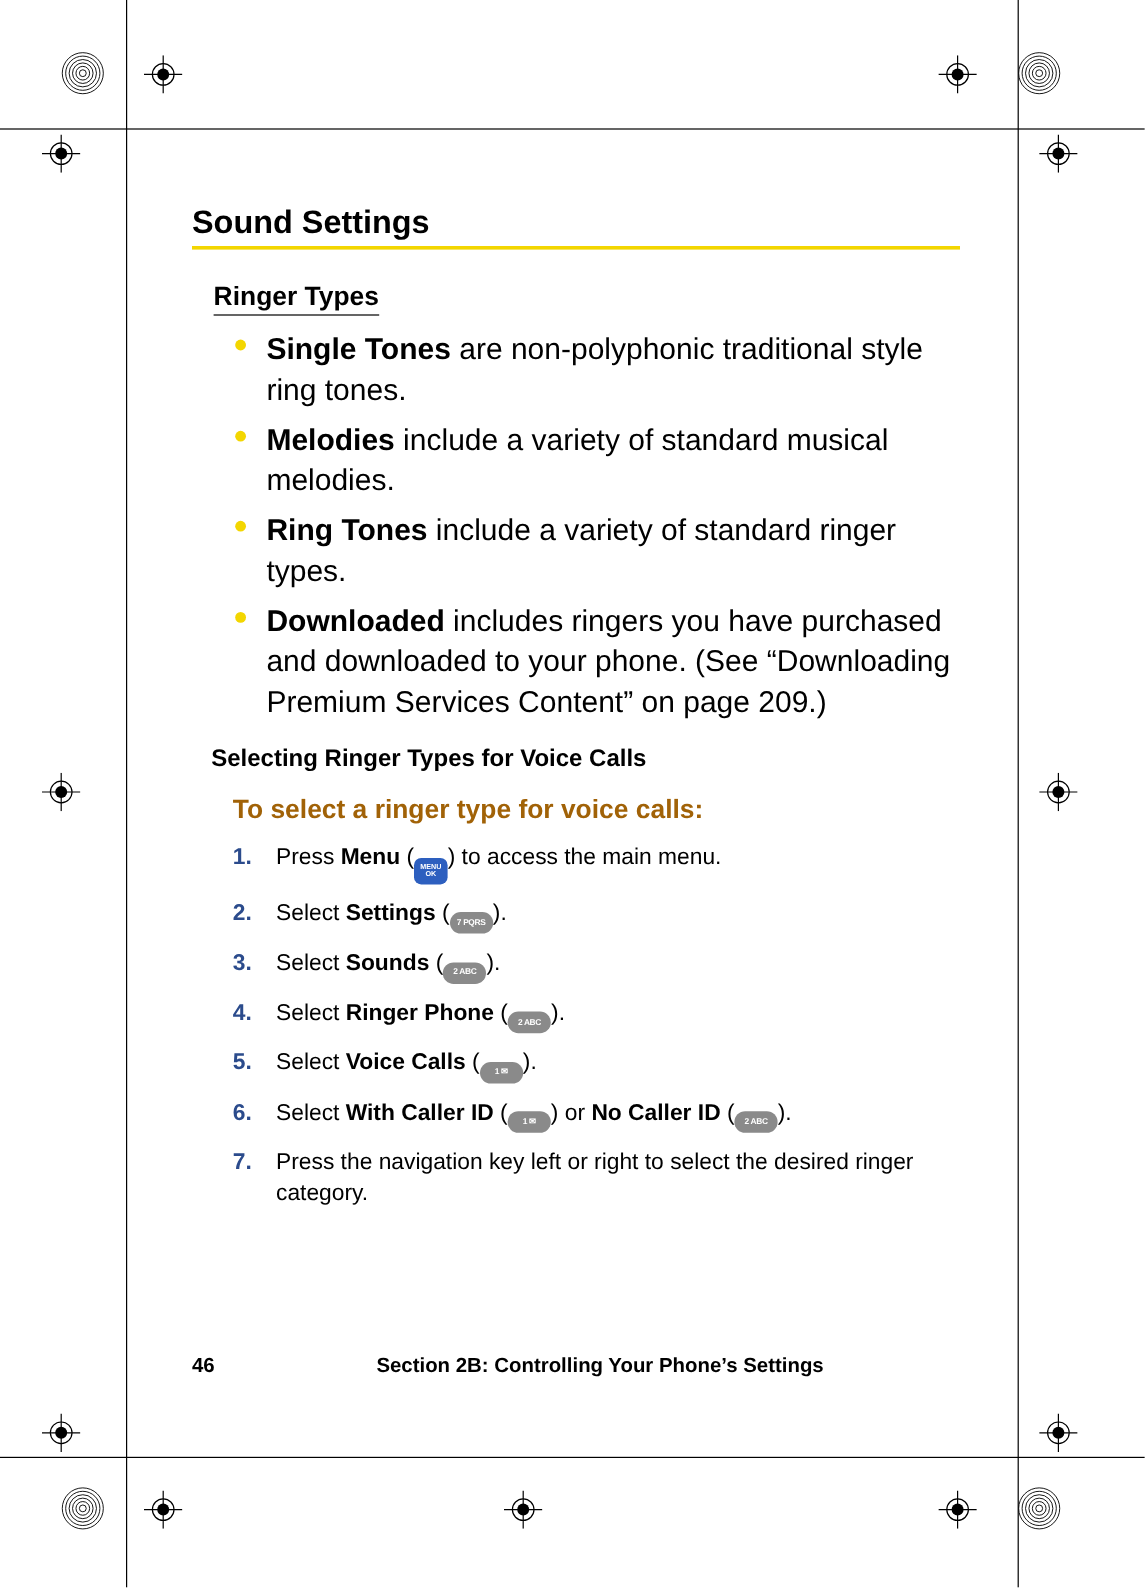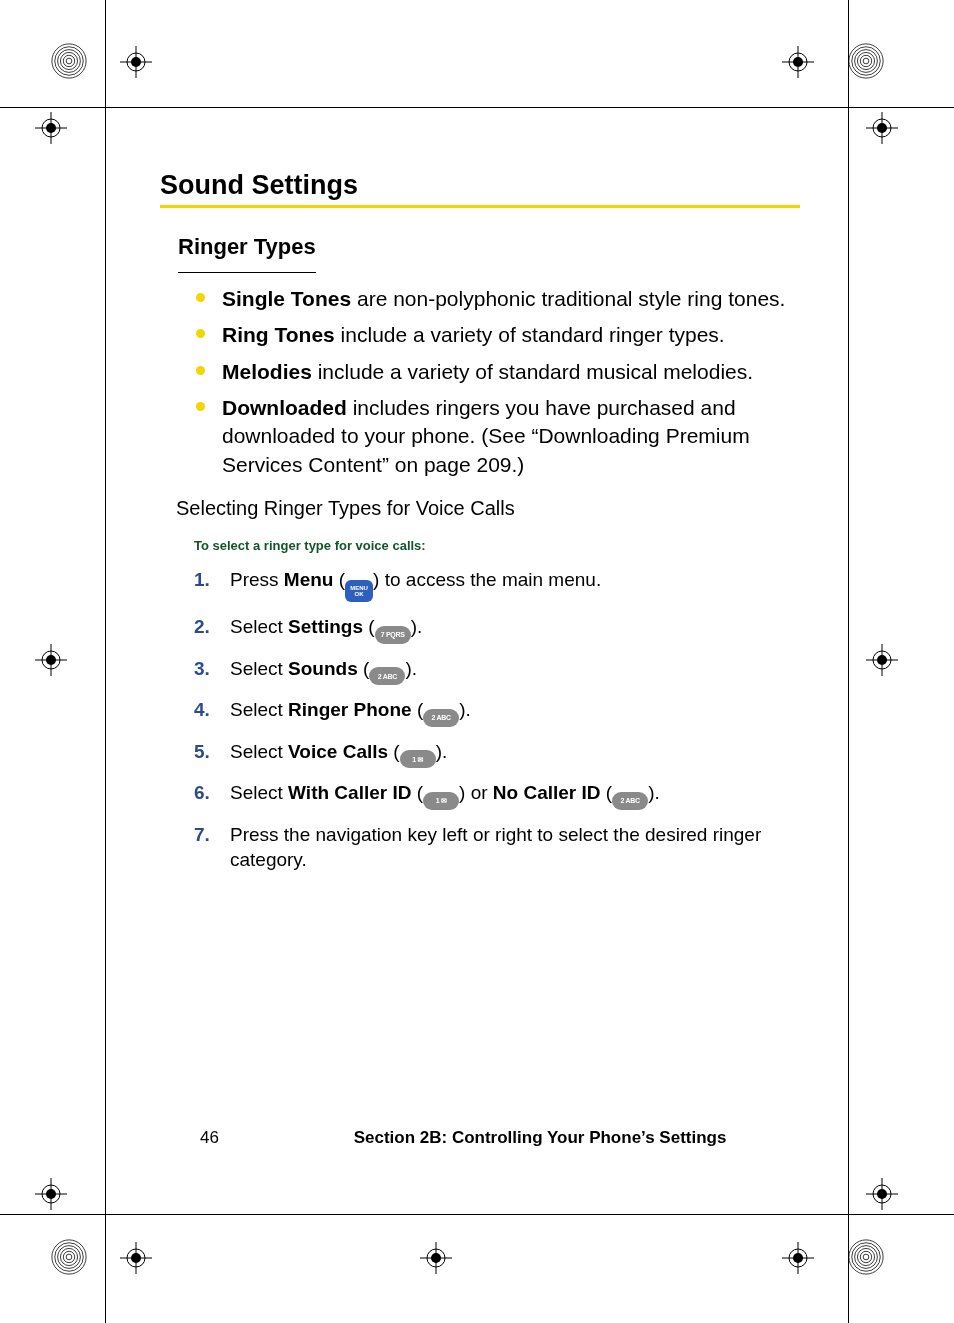--- a/index.html
+++ b/index.html
@@ -54,59 +54,59 @@
     height: 3px;
     background: #f3d600;
     margin-bottom: 26px;
   }
   h2.subheading {
     font-size: 22px;
     font-weight: 700;
     margin: 0 0 12px 18px;
     border-bottom: 1px solid #000;
     display: inline-block;
-    padding-bottom: 12px;
+    padding-bottom: 2px;
   }
   p.body {
     font-size: 19px;
     line-height: 1.35;
     margin: 0 0 10px 34px;
   }
   ul.bullets {
     list-style: none;
     margin: 0 0 18px 34px;
     padding: 0;
   }
   ul.bullets li {
     position: relative;
     padding-left: 28px;
-    font-size: 21px;
+    font-size: 25px;
     line-height: 1.35;
     margin-bottom: 8px;
   }
   ul.bullets li::before {
     content: "";
     position: absolute;
     left: 2px;
     top: 8px;
     width: 9px;
     height: 9px;
     border-radius: 50%;
     background: #f3d600;
   }
   .bold { font-weight: 700; }
   h3.subsub {
     font-size: 20px;
-    font-weight: 400;
+    font-weight: 700;
     margin: 12px 0 16px 16px;
   }
   p.lead {
-    font-size: 13px;
-    font-weight: 700;
-    color: #14532d;
+    font-size: 22px;
+    font-weight: 700;
+    color: #a16207;
     margin: 18px 0 14px 34px;
   }
   ol.steps {
     list-style: none;
     margin: 0 0 0 34px;
     padding: 0;
     counter-reset: step;
   }
   ol.steps li {
     position: relative;
@@ -152,21 +152,21 @@
     letter-spacing: -0.3px;
   }
   
   .footer {
     position: absolute;
     left: 160px;
     width: 640px;
     top: 1128px;
     font-size: 17px;
   }
-  .footer .pagenum { font-weight: 400; margin-left: 40px; }
+  .footer .pagenum { font-weight: 700; }
   .footer .sectname { font-weight: 700; margin-left: 130px; }
 </style>
 </head>
 <body>
 
 <div class="crop-line-h" style="top:107px;"></div>
 <div class="crop-line-h" style="top:1214px;"></div>
 <div class="crop-line-v" style="left:105px;"></div>
 <div class="crop-line-v" style="left:848px;"></div>
 
@@ -318,22 +318,22 @@
 <div class="page-content">
 
   <h1 class="section-title">Sound Settings</h1>
   <div class="yellow-rule"></div>
 
   <h2 class="subheading">Ringer Types</h2>
 
 
   <ul class="bullets">
     <li><span class="bold">Single Tones</span><span> are non-polyphonic traditional style ring tones.</span></li>
+    <li><span class="bold">Melodies</span><span> include a variety of standard musical melodies.</span></li>
     <li><span class="bold">Ring Tones</span><span> include a variety of standard ringer types.</span></li>
-    <li><span class="bold">Melodies</span><span> include a variety of standard musical melodies.</span></li>
     <li><span class="bold">Downloaded</span><span> includes ringers you have purchased and downloaded to your phone. (See “Downloading Premium Services Content” on page 209.)</span></li>
   </ul>
 
   <h3 class="subsub">Selecting Ringer Types for Voice Calls</h3>
 
 
   <p class="lead">To select a ringer type for voice calls:</p>
 
   <ol class="steps">
     <li>

